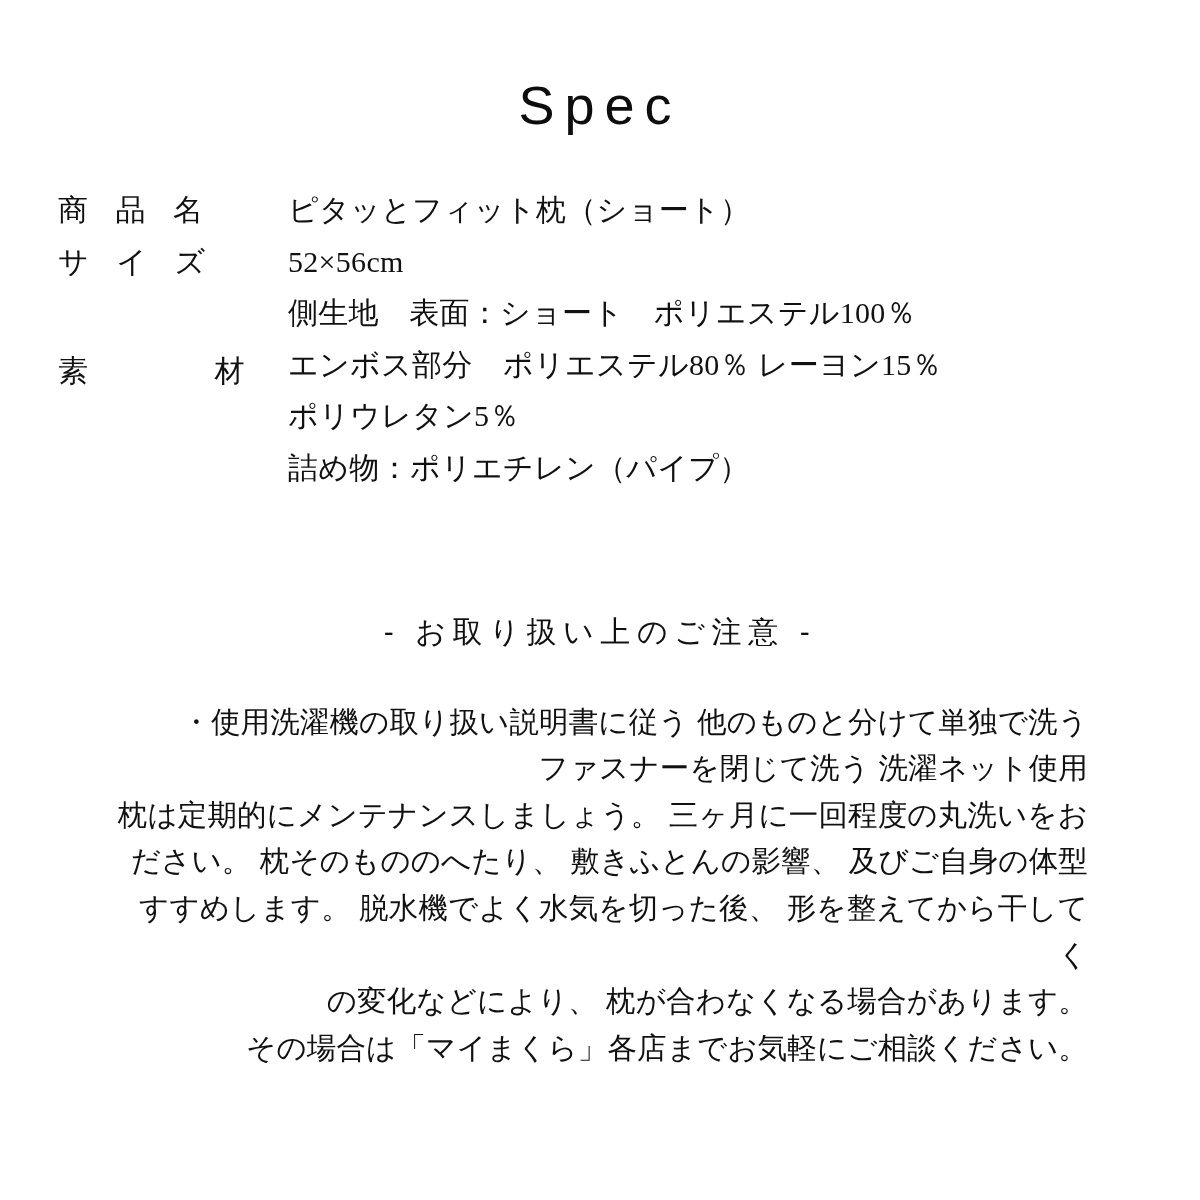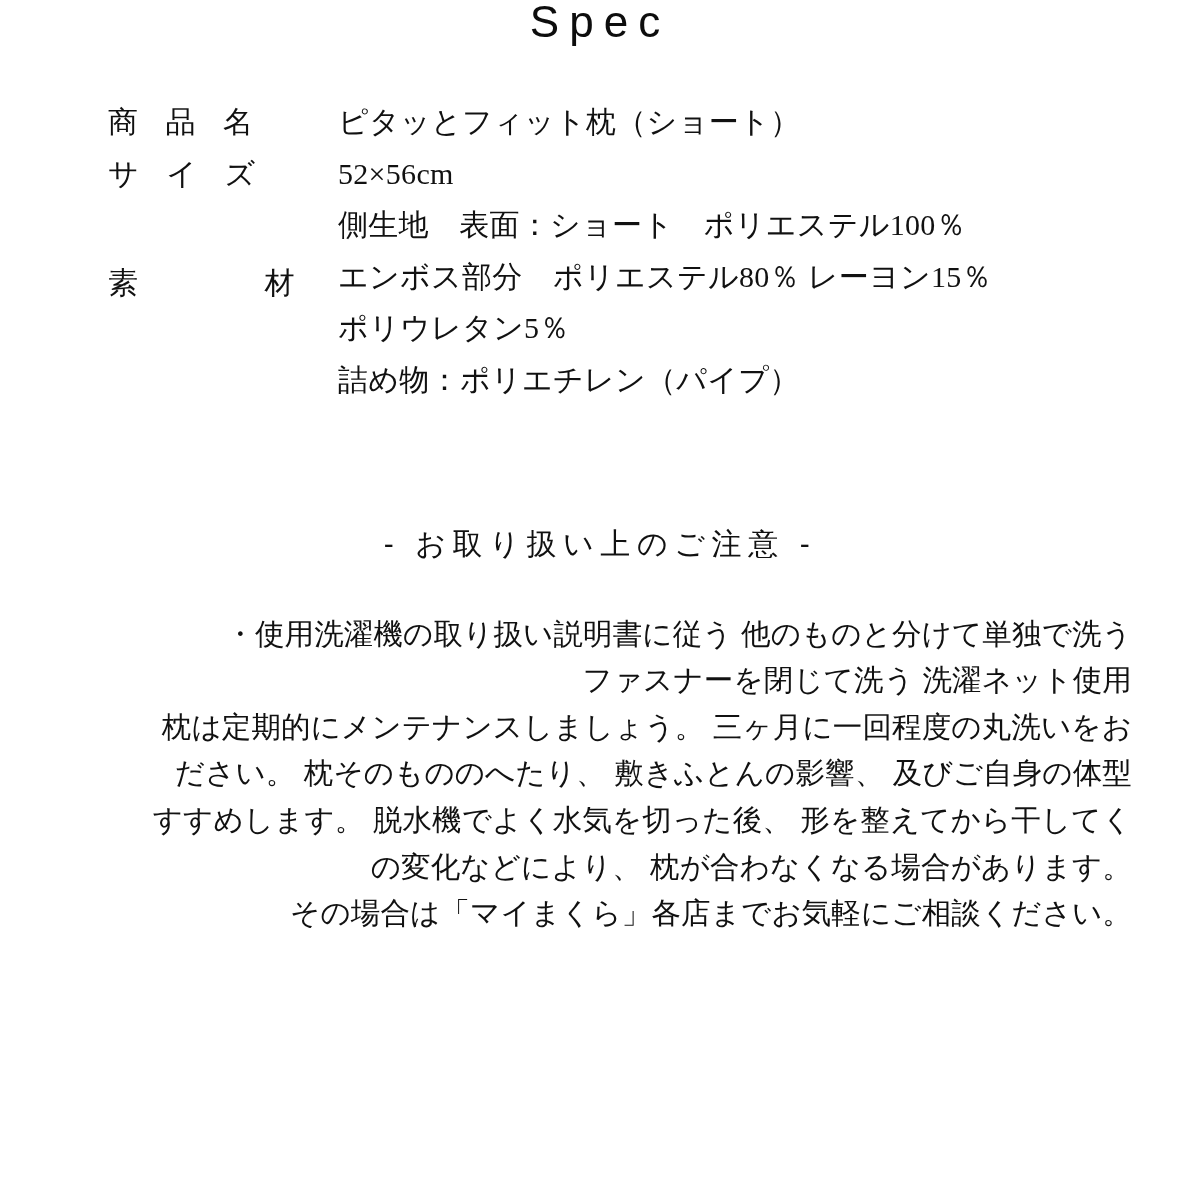--- a/index.html
+++ b/index.html
@@ -19,32 +19,33 @@
   .page {
     width: 1200px;
     height: 1200px;
     box-sizing: border-box;
     position: relative;
   }
 
   
   .spec-title {
     text-align: center;
-    font-size: 44px;
+    font-size: 54px;
     letter-spacing: 10px;
     font-weight: 500;
     color: #0d0d0d;
     margin: 0;
+    padding-top: 78px;
     line-height: 1;
   }
 
   
   .spec-table {
     margin: 52px 0 0 0;
-    padding: 0 96px 0 108px;
+    padding: 0 96px 0 58px;
     box-sizing: border-box;
   }
   .spec-row {
     display: flex;
     align-items: flex-start;
   }
   .spec-label {
     width: 230px;
     flex: 0 0 230px;
     font-size: 30px;
@@ -68,21 +69,21 @@
     white-space: nowrap;
     font-family: Liberation Serif, serif;
   }
   .spec-row.material .spec-label {
     padding-top: 58px;
   }
 
   
   .notice {
     margin-top: 118px;
-    padding: 0 68px;
+    padding: 0 112px;
     box-sizing: border-box;
   }
   .notice-title {
     text-align: center;
     font-size: 30px;
     letter-spacing: 0.22em;
     color: #111111;
     margin: 0 0 46px 0;
   }
   .notice-body {

